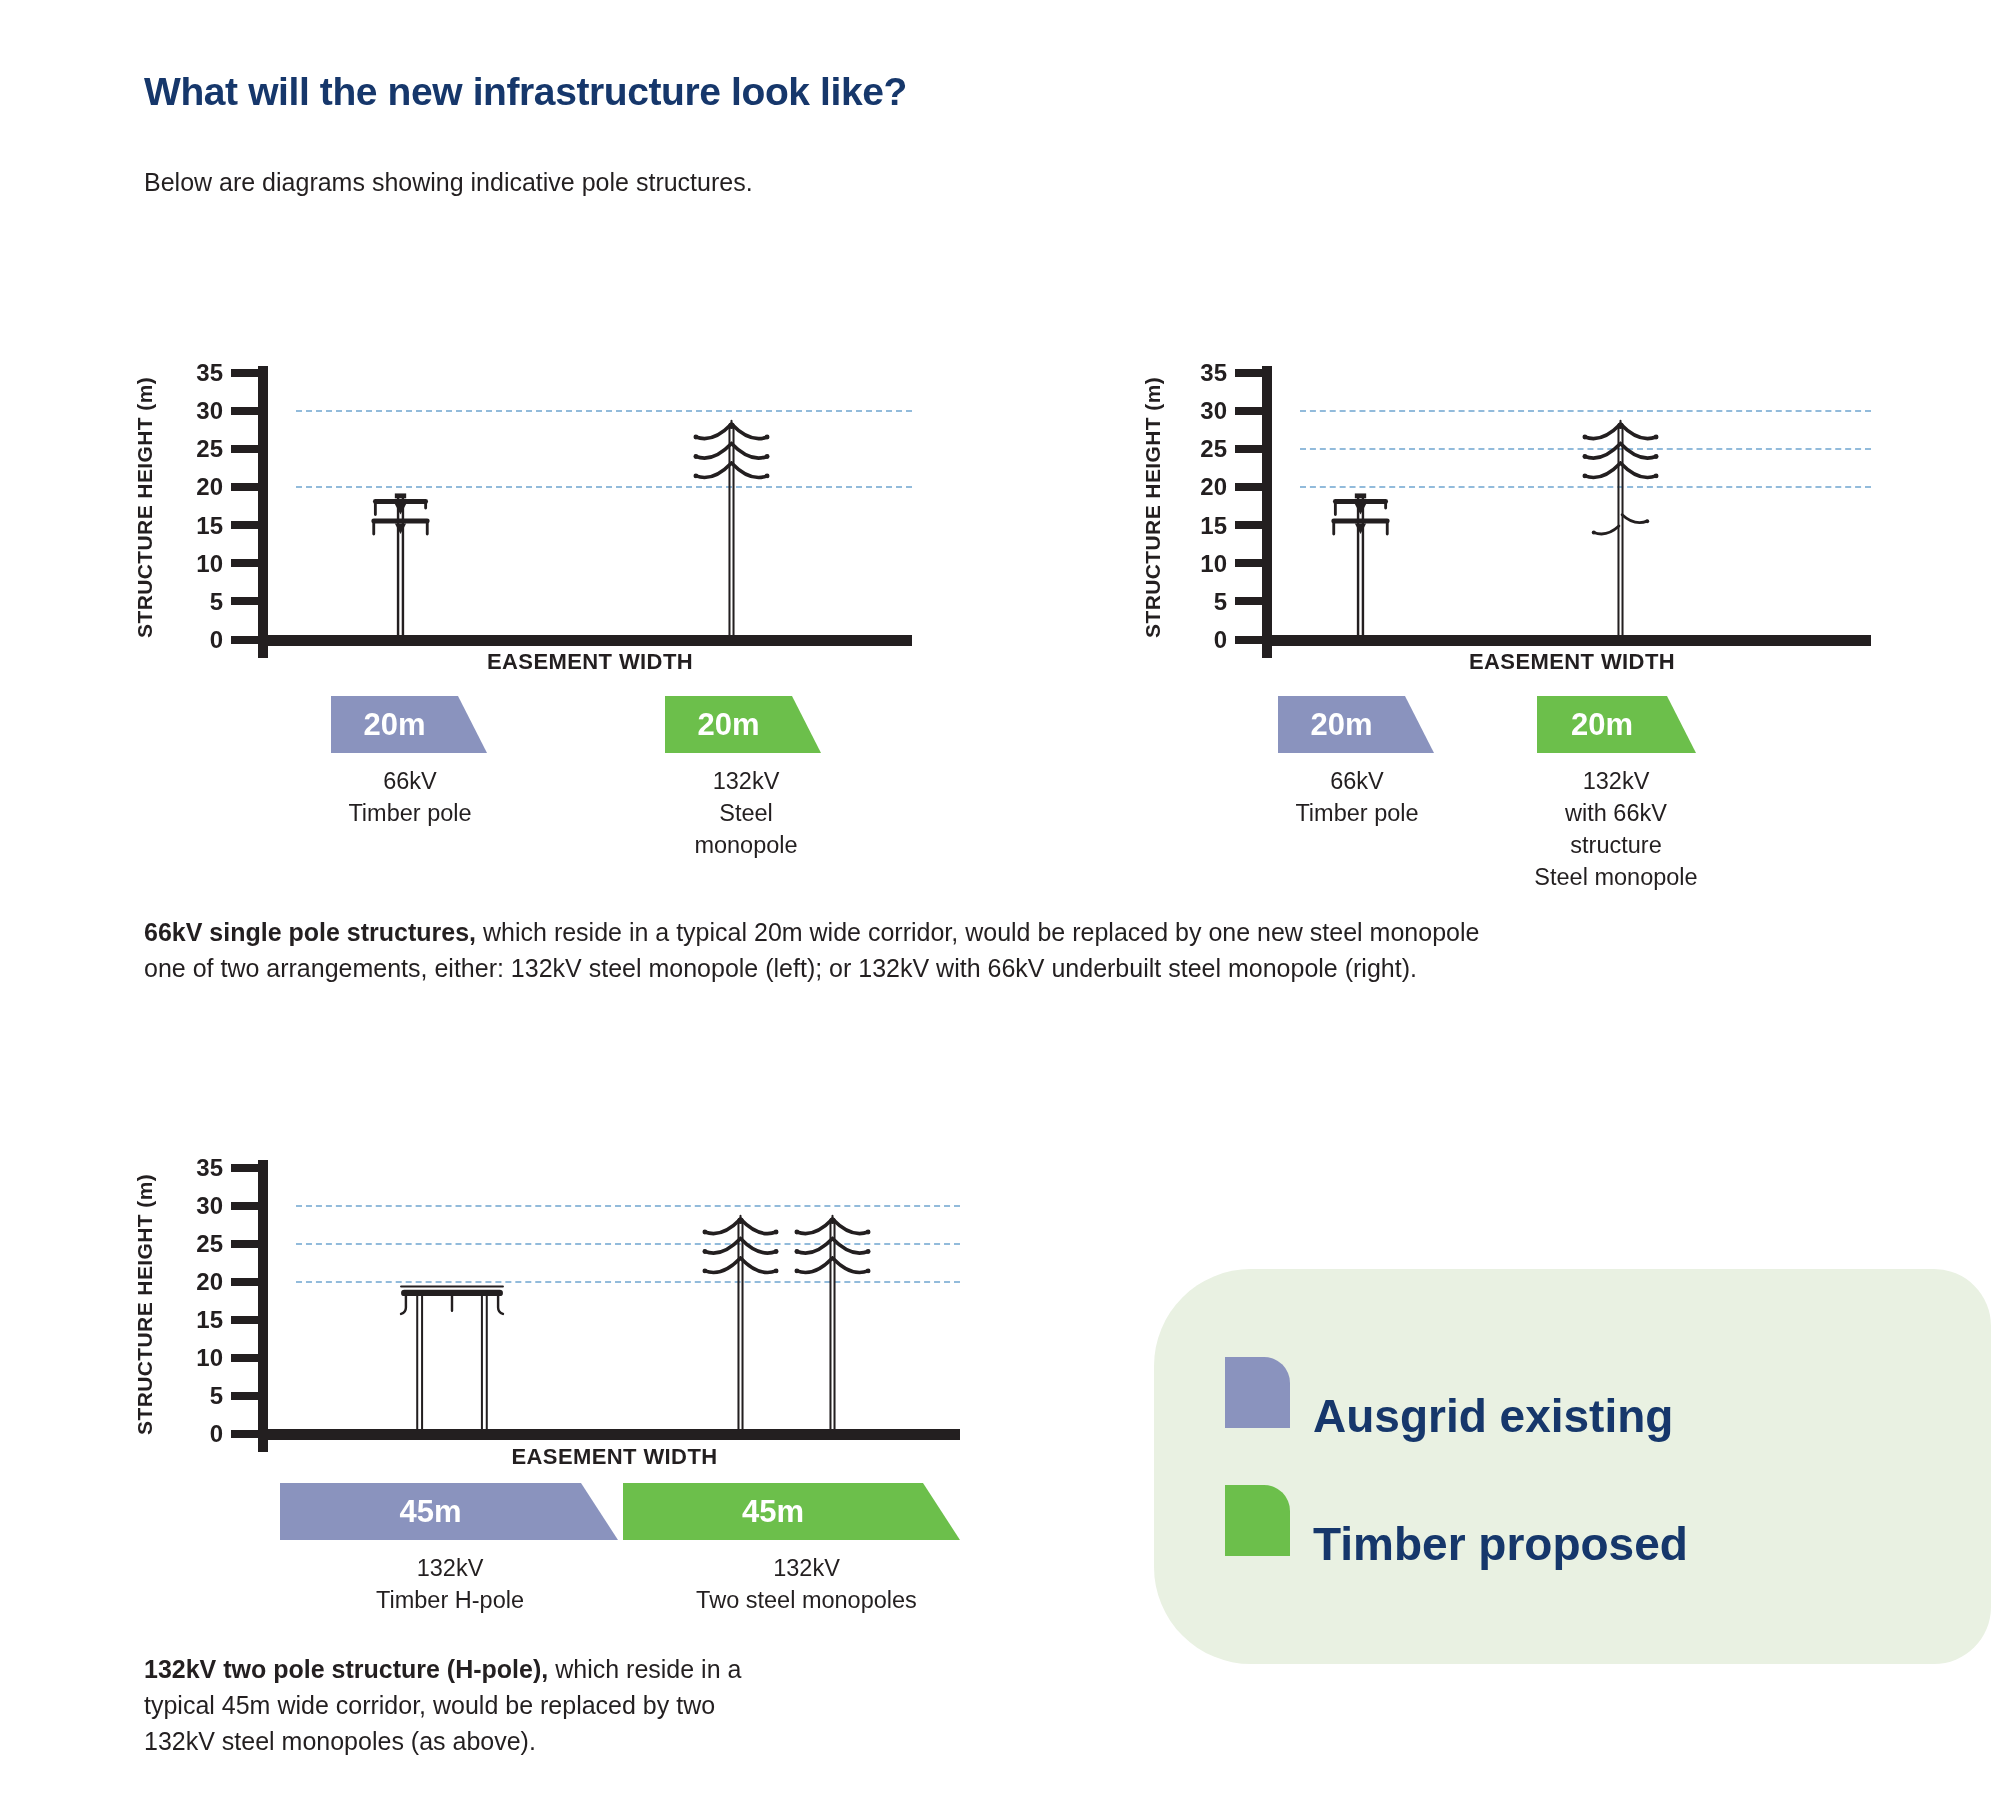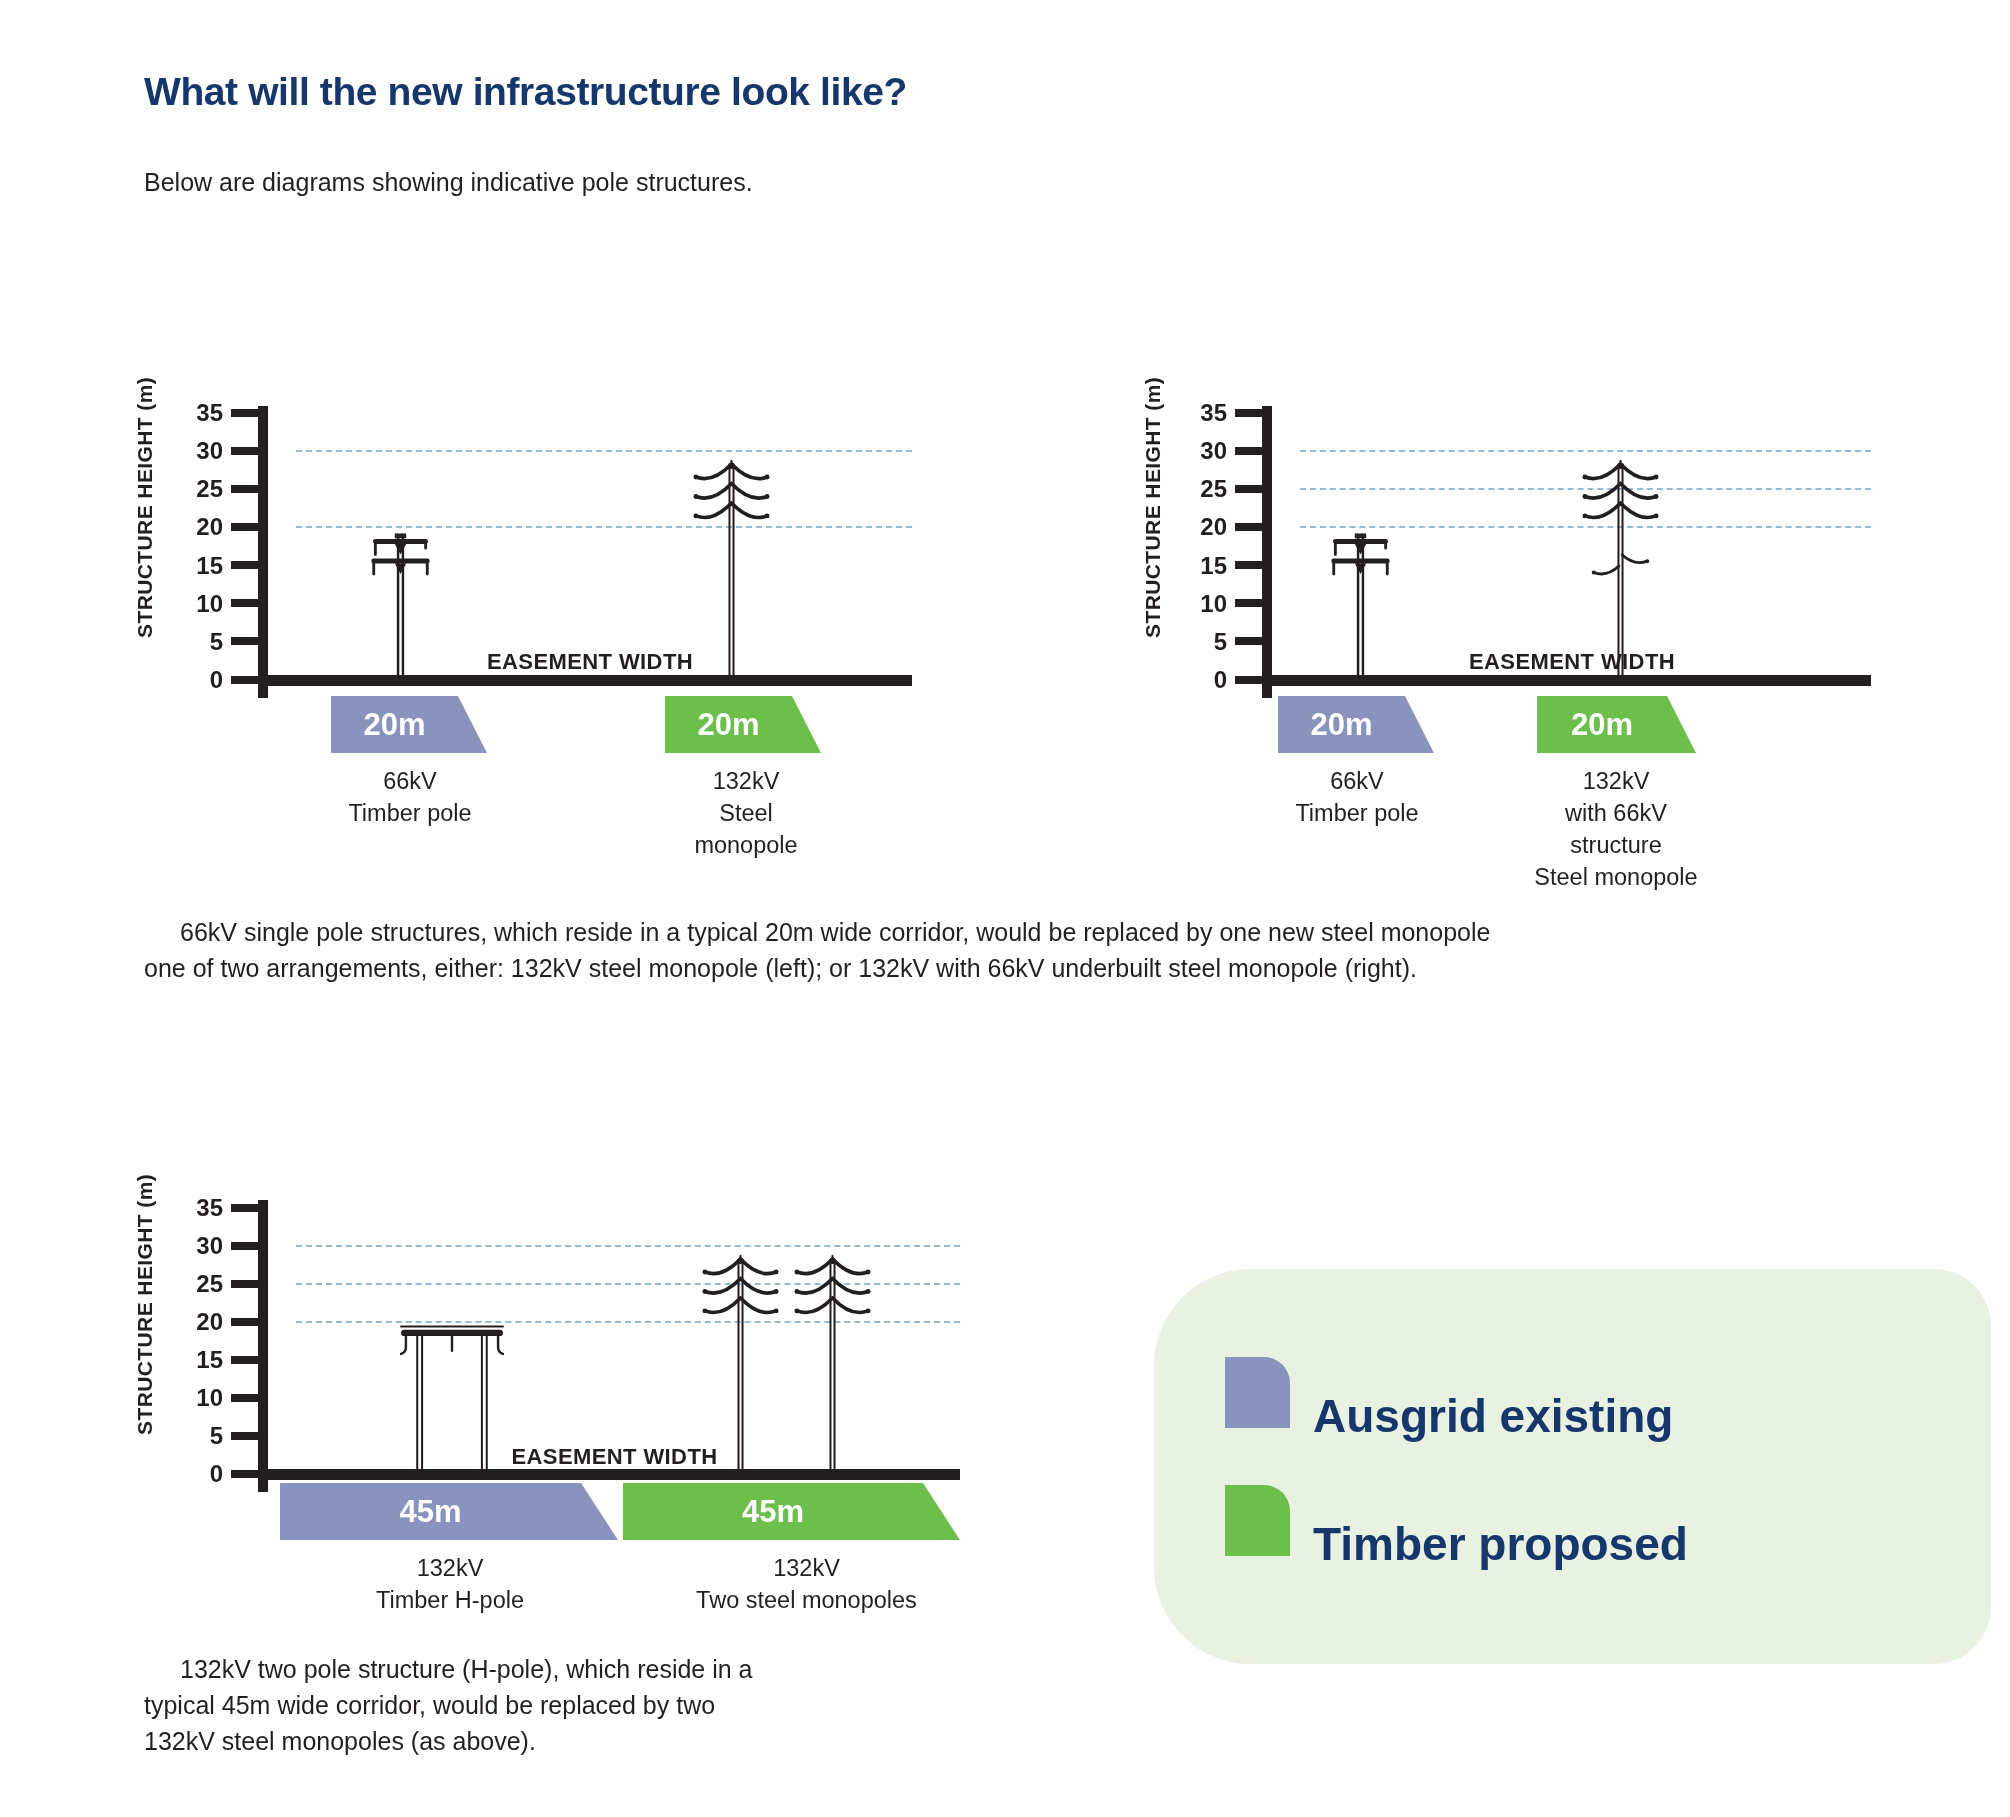--- a/index.html
+++ b/index.html
@@ -19,25 +19,25 @@
   .abs{position:absolute;}
   .page-title{
     left:144px;top:70px;font-size:39px;font-weight:700;color:var(--navy);
     letter-spacing:-0.4px;
   }
   .body-text{font-size:25px;line-height:36px;color:var(--ink);}
   .body-text .line{display:block;}
   .intro{left:144px;top:164px;}
   .para-mid{left:144px;top:914px;}
   .para-bottom{left:144px;top:1651px;}
-  .body-text b{font-weight:400;margin-left:36px;}
+  .body-text b{font-weight:700;}
 
   
   .chart{position:absolute;}
-  .plot{position:absolute;left:0;top:0;width:100%;height:324px;margin-top:40px;}
+  .plot{position:absolute;left:0;top:0;width:100%;height:324px;}
   .ylabel{
     position:absolute;left:4.9px;top:14.6px;height:272px;width:36px;
     writing-mode:vertical-rl;transform:rotate(180deg);
     display:flex;align-items:center;justify-content:center;
     font-size:21px;font-weight:700;letter-spacing:0.4px;color:var(--ink);
     white-space:nowrap;
   }
   .xlabel{
     position:absolute;font-size:22px;font-weight:700;letter-spacing:0.4px;
     text-align:center;color:var(--ink);

